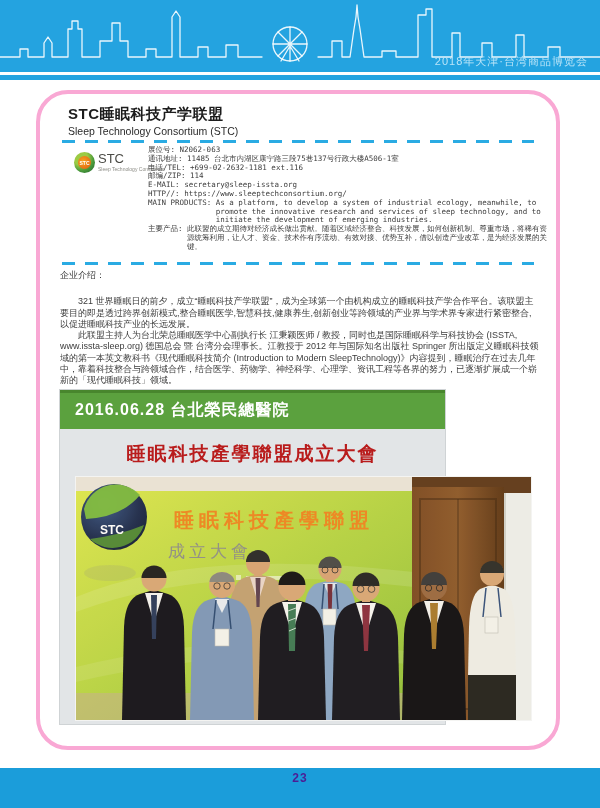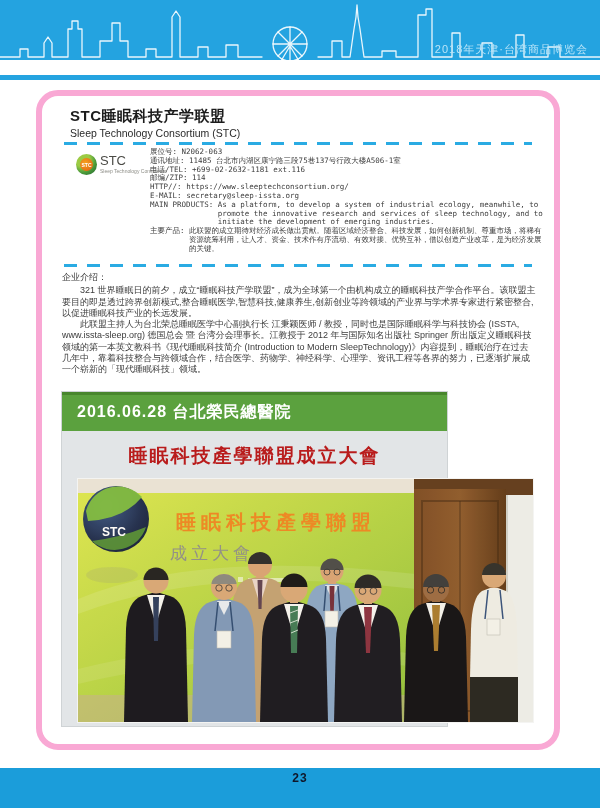--- a/index.html
+++ b/index.html
@@ -1,27 +1,27 @@
 <!DOCTYPE html>
 <html><head>
 <meta charset="utf-8">
 <style>
   * { margin:0; padding:0; box-sizing:border-box; }
   body { background:#fff; font-family:"Liberation Sans", sans-serif; }
   .page { position:relative; width:600px; height:808px; background:#ffffff; overflow:hidden; }
 
   
-  .header-band { position:absolute; left:0; top:0; width:600px; height:60px; background:#24a3e0; }
+  .header-band { position:absolute; left:0; top:0; width:600px; height:72px; background:#24a3e0; }
   .header-stripe { position:absolute; left:0; top:75px; width:600px; height:5px; background:#24a3e0; }
   .skyline-svg { position:absolute; left:0; top:0; width:600px; height:72px; }
   .expo-title { position:absolute; right:12px; bottom:3px; font-size:11px; color:#b9e4f8; letter-spacing:1px; }
 
   
   .content-box { position:absolute; left:36px; top:90px; width:524px; height:660px;
-                 border:6px solid #f9a8d4; border-radius:22px; background:#fff; }
+                 border:4px solid #f9a8d4; border-radius:32px; background:#fff; }
 
   .title-block { position:absolute; left:28px; top:11px; }
   .title-zh { font-size:15px; font-weight:bold; color:#1c1c1c; letter-spacing:0.5px; }
   .title-en { font-size:10.5px; color:#2a2a2a; margin-top:1px; }
 
   .dash { position:absolute; left:22px; right:22px; height:3px;
           background:repeating-linear-gradient(90deg,#2aabe3 0 13px, transparent 13px 23px); }
   .dash-1 { top:46px; }
   .dash-2 { top:168px; }
 
@@ -37,35 +37,35 @@
   .logo-stc { font-size:13px; color:#4b4b46; line-height:14px; }
   .logo-sub { font-size:5px; color:#8d8d86; white-space:nowrap; }
 
   .contact-lines { flex:1; font-family:"DejaVu Sans Mono", monospace; font-size:7.5px; line-height:8.8px; color:#3c3c3c;margin-left:16px; }
   .c-line { display:flex; }
   .c-label { white-space:pre; flex:none; }
   .c-value { flex:1; }
 
   
   .intro { position:absolute; left:20px; right:17px; top:176px; font-size:9px; line-height:11.3px; color:#3c3c3c; }
-  .intro-heading { margin-bottom:2px; }
+  .intro-heading { margin-bottom:15px; }
   .intro p { text-indent:2em; }
 
   
   .photo-card { position:absolute; left:19px; top:295px; width:387px; height:336px;
                 background:#e2e5e7; border:1px solid #cfd3d5; }
   .photo-banner { height:39px; background:linear-gradient(#48862d 0 3px, #5ba13e 3px);
                   color:#fff; font-weight:bold; font-size:16px; line-height:39px; padding-left:15px; letter-spacing:1px; }
   .photo-caption { text-align:center; font-size:19px; font-weight:bold; color:#b91c1c; padding-top:12px; letter-spacing:2px; }
   .photo-frame { position:absolute; left:16px; top:87px; width:455px; height:243px; background:#e9e4d8; outline:1px solid #f4f4f2; }
   .photo-frame svg { display:block; width:100%; height:100%; }
 
   
   .footer-band { position:absolute; left:0; top:768px; width:600px; height:40px; background:#1b9dda; }
-  .page-number { text-align:center; color:#0f172a; font-weight:bold; font-size:12px; padding-top:3px; letter-spacing:1px; }
+  .page-number { text-align:center; color:#4c1d95; font-weight:bold; font-size:12px; padding-top:3px; letter-spacing:1px; }
 </style>
 </head>
 <body>
 
 <div class="page">
 
   <div class="header-band">
     <svg class="skyline-svg" viewBox="0 0 600 72" preserveAspectRatio="none">
       <g stroke="#ffffff" stroke-opacity="0.9" stroke-width="1.3" fill="none" stroke-linejoin="round" stroke-linecap="round">
         <path d="M0,57 H20 V49 H28 V57 H44 V43 L48,37 L52,43 V57 H68 V29 H72 V21 H78 V29 H82 V57 H100 V41 H112 V23 H120 V41 H128 V57 H146 V49 H156 V57 H172 V17 L176,11 L180,17 V57 H198 V47 H208 V57 H226 V45 H238 V57 H262"></path>
@@ -110,26 +110,26 @@
           </div>
         <div class="c-line">
             <span class="c-label">电话/TEL: </span>
             <span class="c-value">+699-02-2632-1181 ext.116</span>
           </div>
         <div class="c-line">
             <span class="c-label">邮编/ZIP: </span>
             <span class="c-value">114</span>
           </div>
         <div class="c-line">
+            <span class="c-label">E-MAIL: </span>
+            <span class="c-value">secretary@sleep-issta.org</span>
+          </div>
+        <div class="c-line">
             <span class="c-label">HTTP//: </span>
             <span class="c-value">https://www.sleeptechconsortium.org/</span>
-          </div>
-        <div class="c-line">
-            <span class="c-label">E-MAIL: </span>
-            <span class="c-value">secretary@sleep-issta.org</span>
           </div>
         <div class="c-line">
             <span class="c-label">MAIN PRODUCTS: </span>
             <span class="c-value">As a platform, to develop a system of industrial ecology, meanwhile, to promote the innovative research and services of sleep technology, and to initiate the development of emerging industries.</span>
           </div>
         <div class="c-line">
             <span class="c-label">主要产品: </span>
             <span class="c-value">此联盟的成立期待对经济成长做出贡献。随着区域经济整合、科技发展，如何创新机制、尊重市场，将稀有资源统筹利用，让人才、资金、技术作有序流动、有效对接、优势互补，借以创造产业改革，是为经济发展的关键。</span>
           </div>
       </div>

